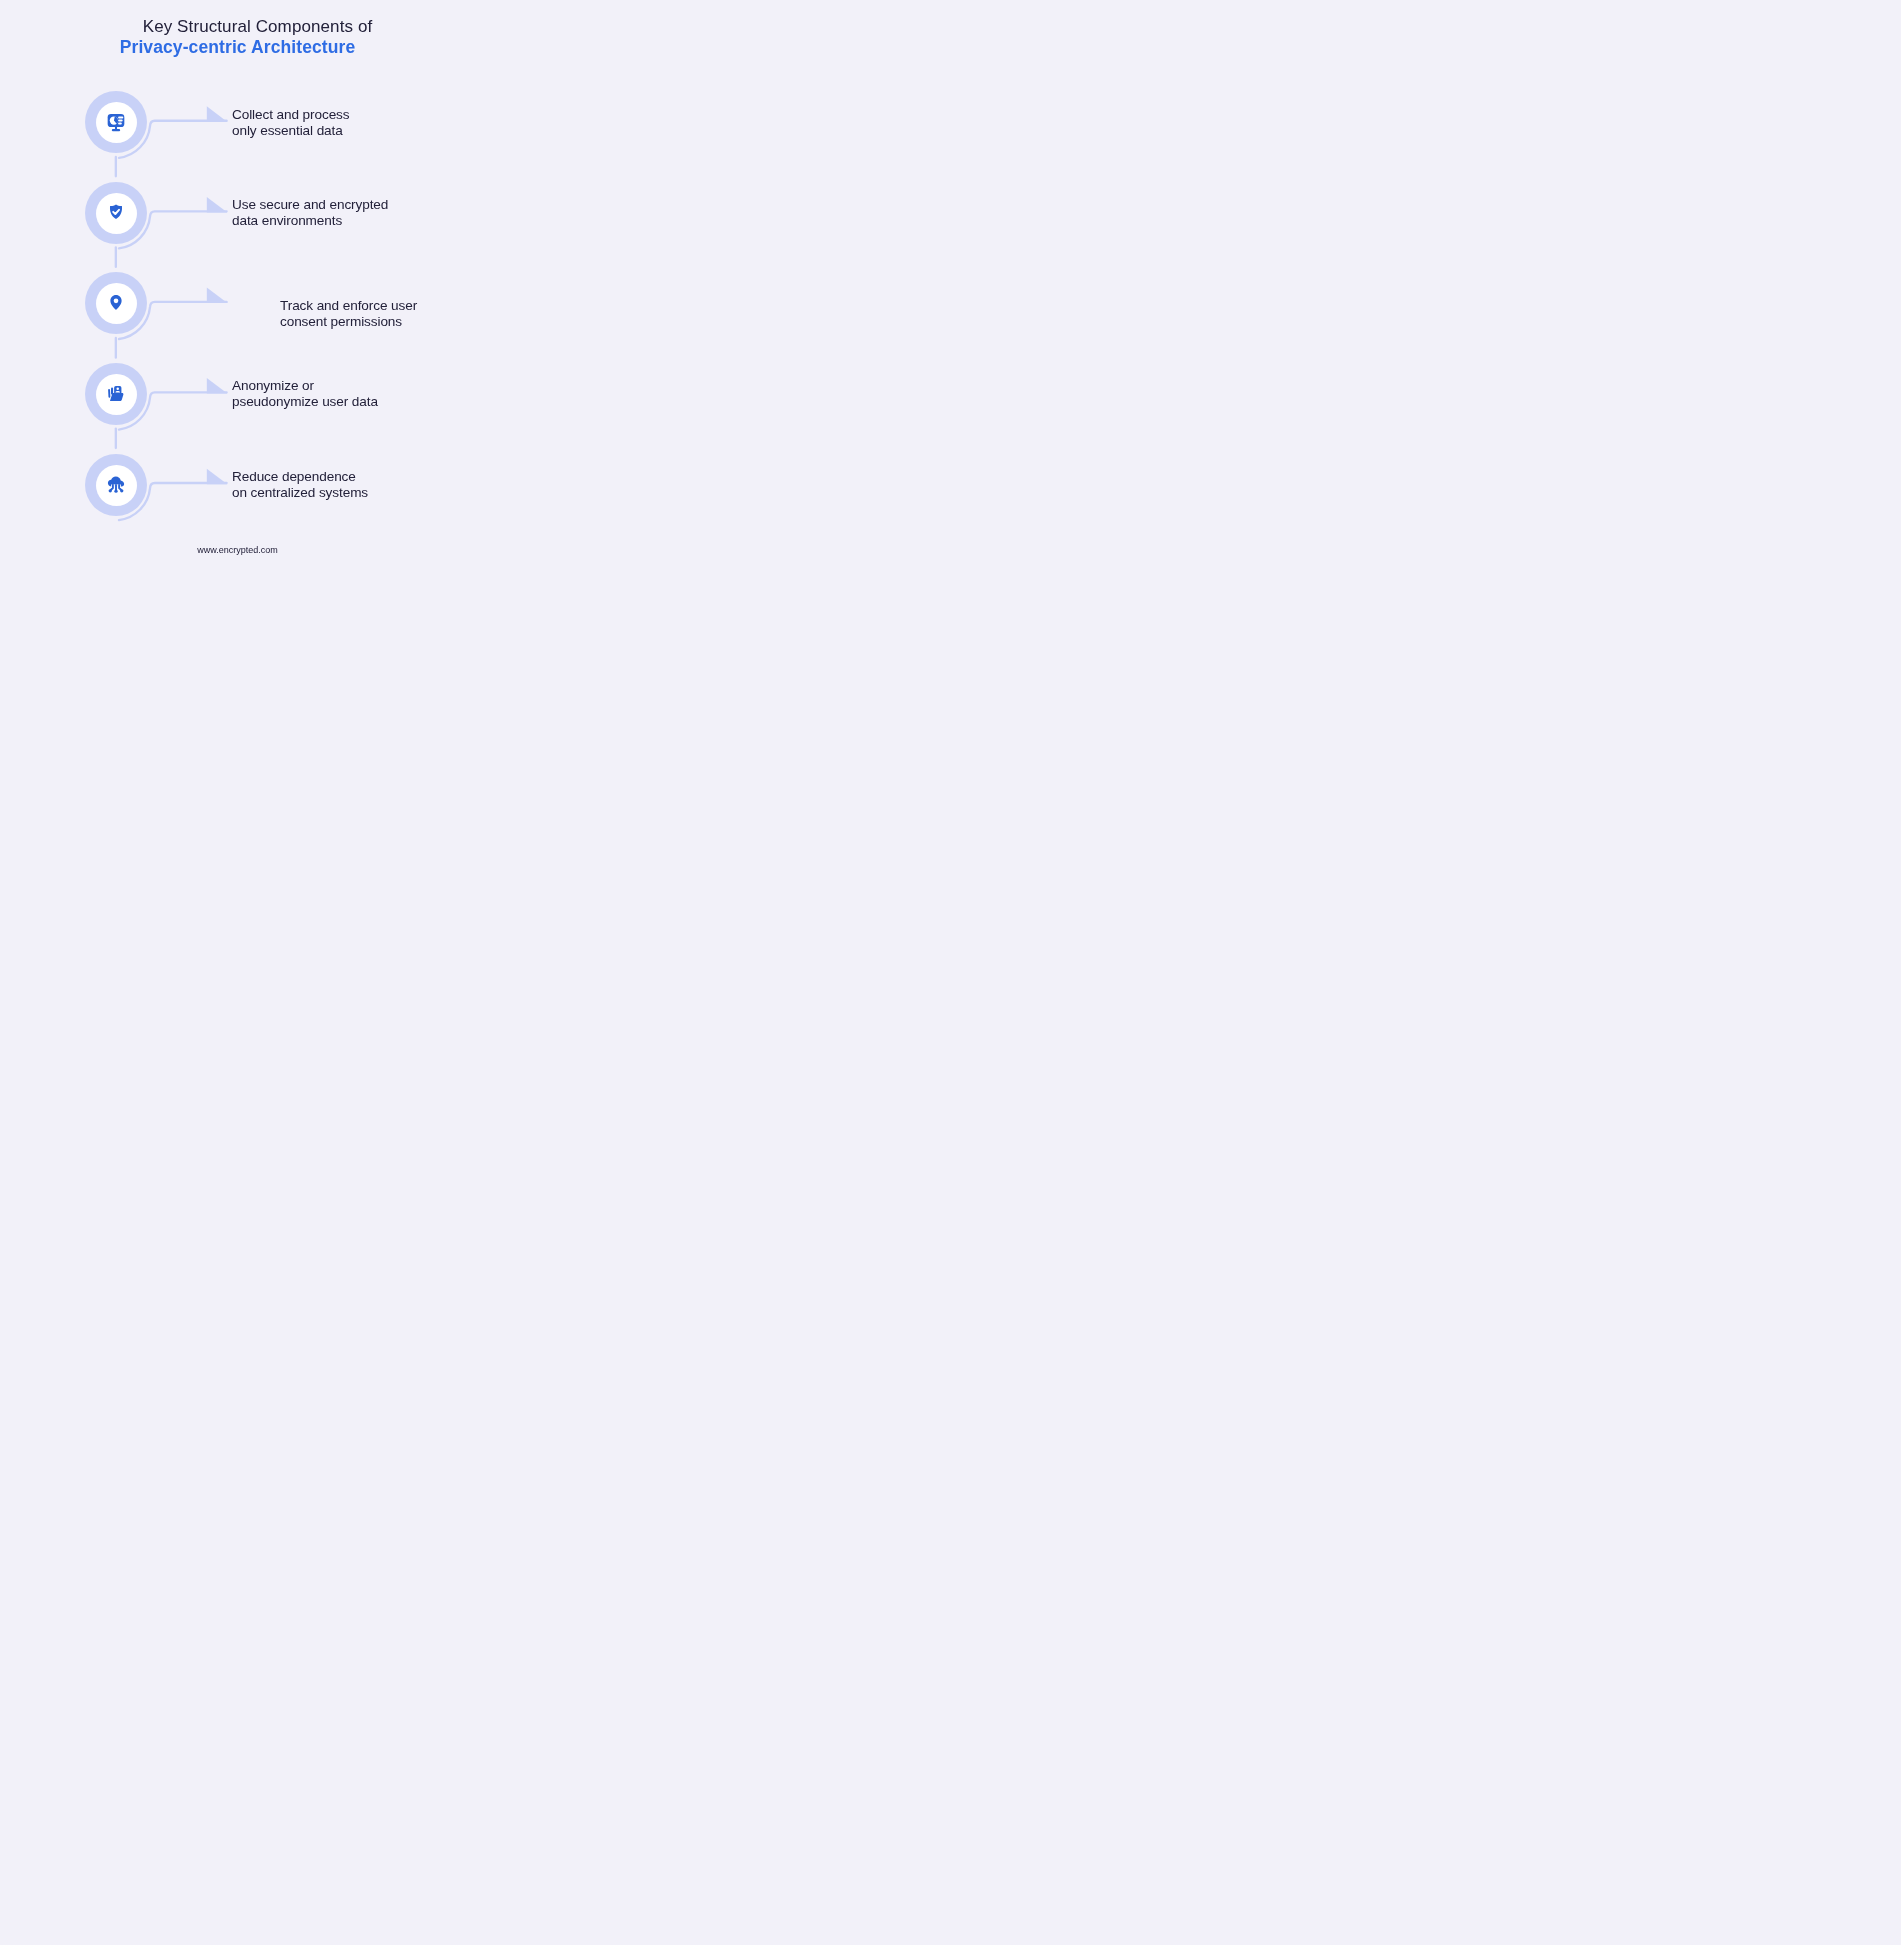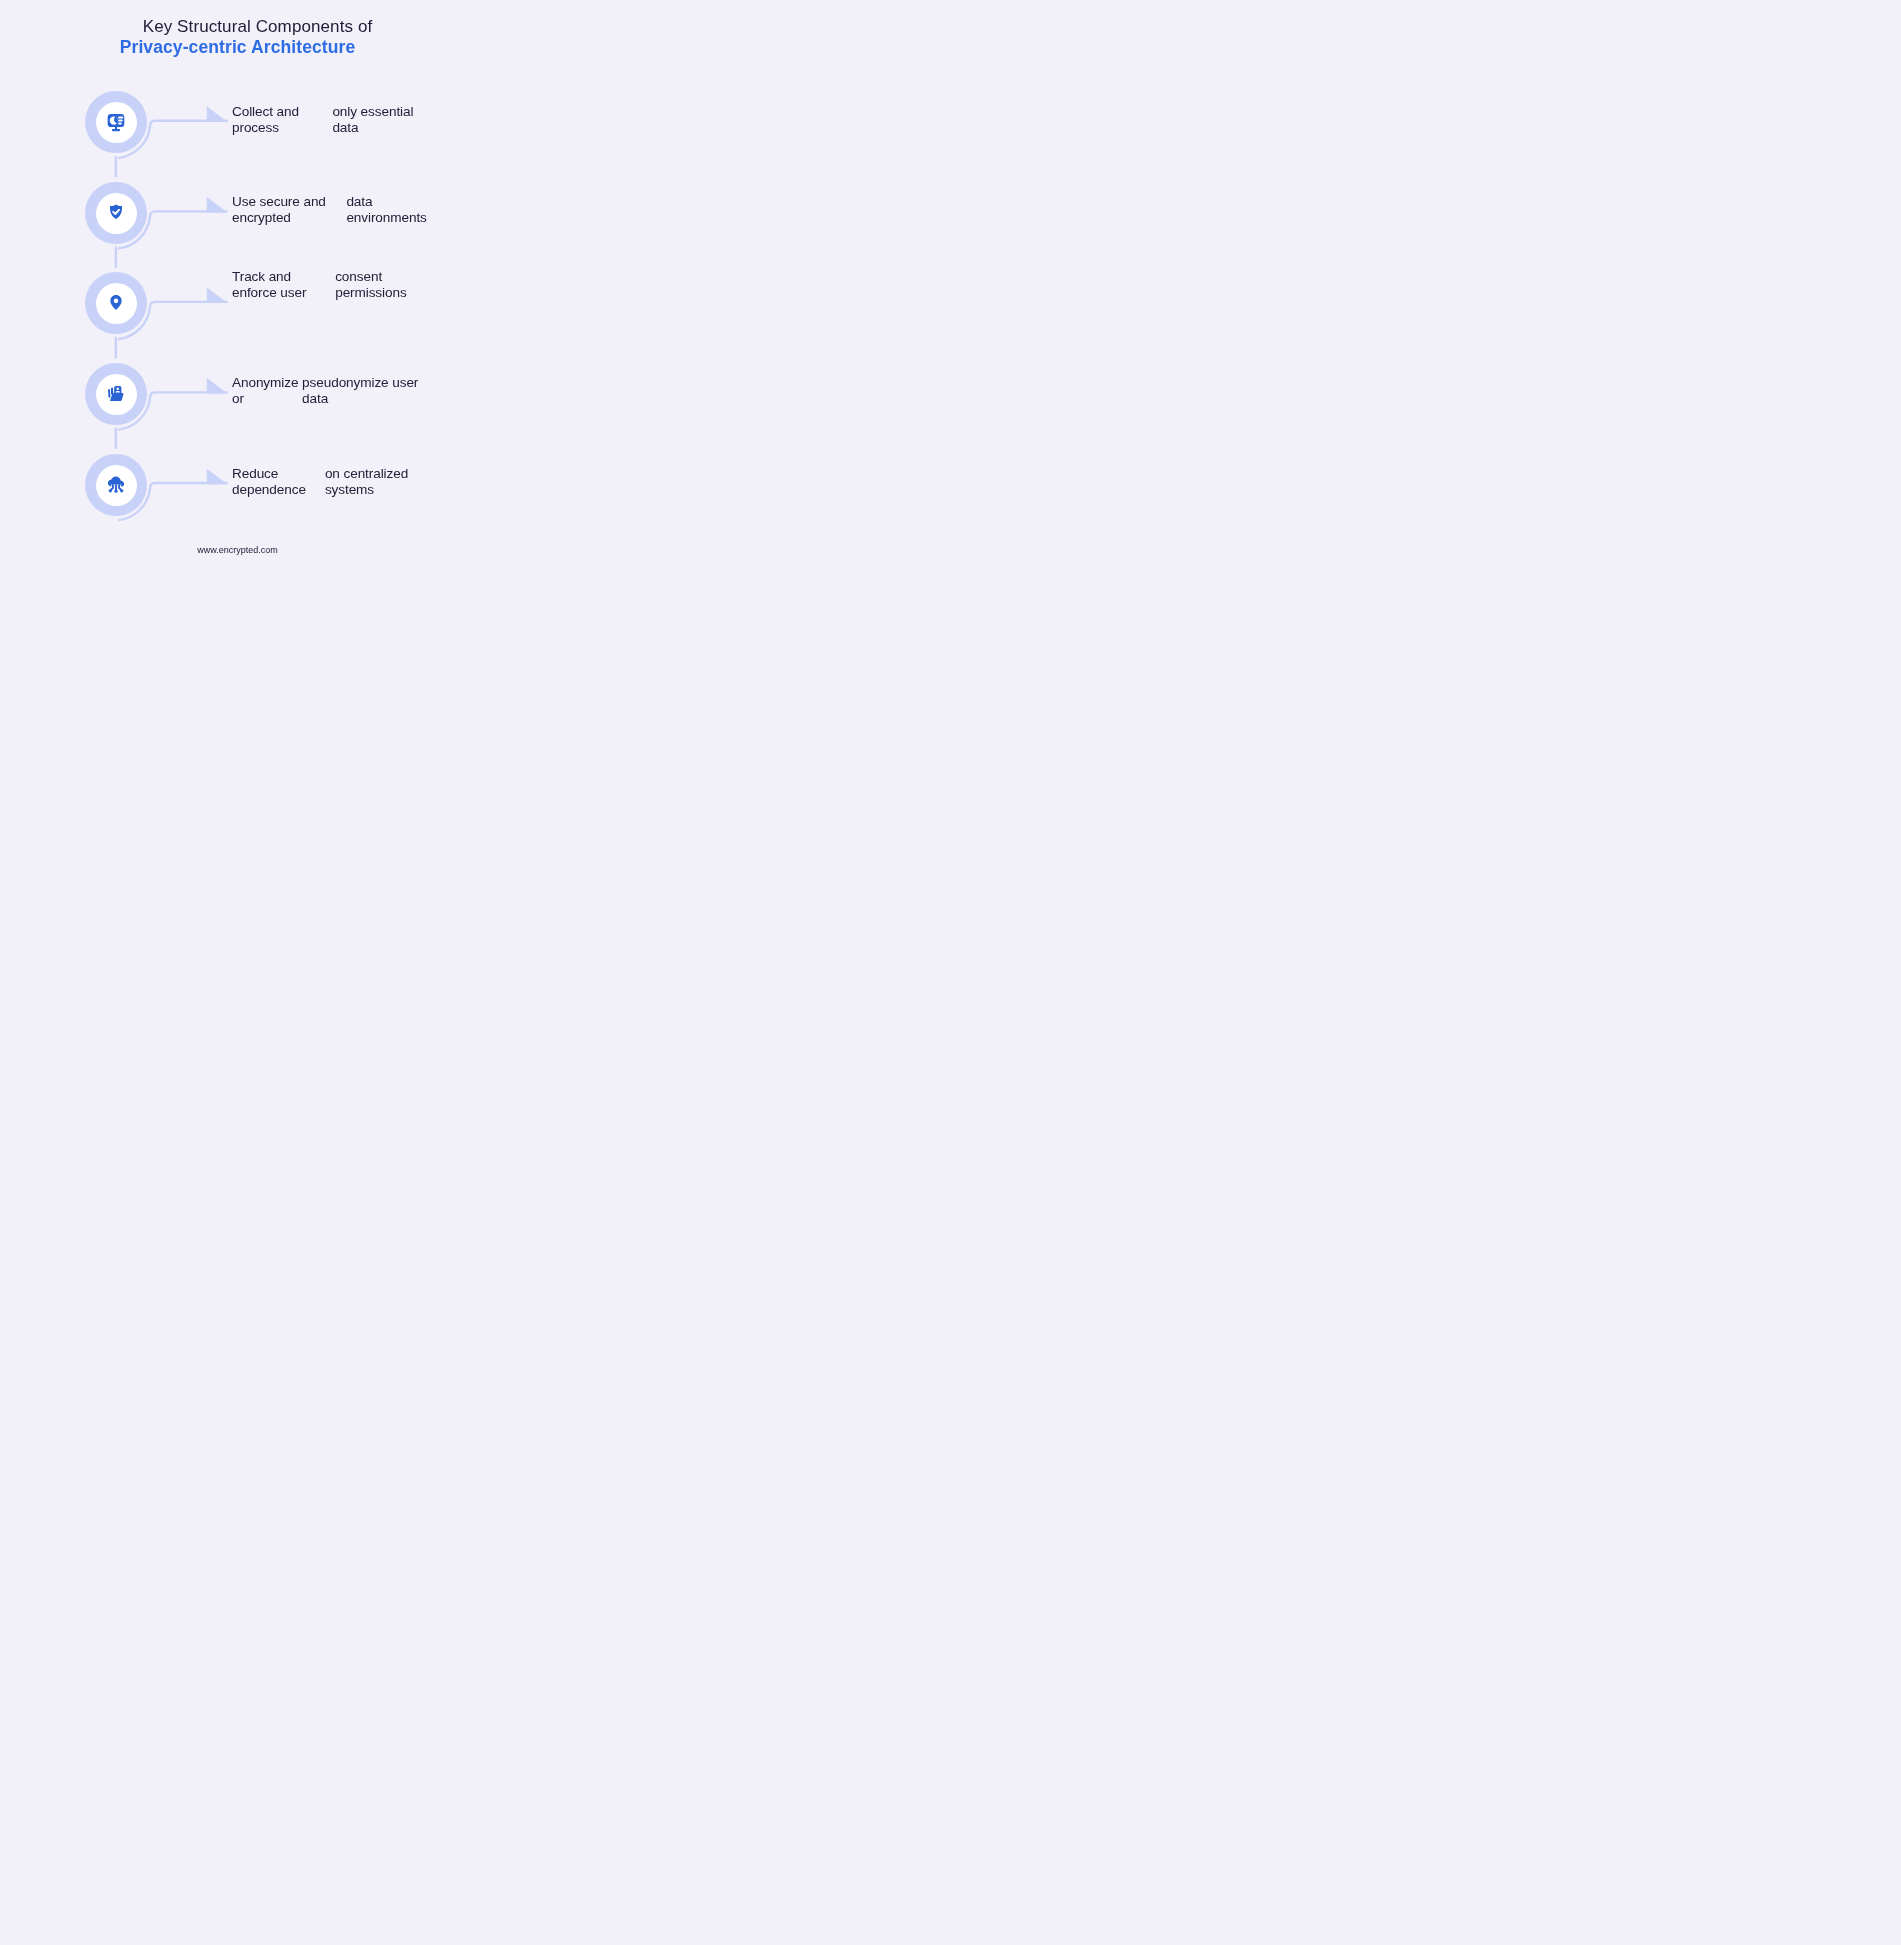--- a/index.html
+++ b/index.html
@@ -15,21 +15,21 @@
   body{background:var(--background);font-family:"Liberation Sans","DejaVu Sans",sans-serif;}
   .page{position:relative;width:475px;height:575px;background:var(--background);overflow:hidden;}
   .title{position:absolute;top:17px;left:0;width:100%;text-align:center;z-index:2;}
   .title .t1{display:block;font-size:17px;line-height:20px;font-weight:500;color:var(--text-dark);letter-spacing:0.1px;margin-left:40px;}
   .title .t2{display:block;font-size:17.5px;line-height:21px;font-weight:700;color:var(--heading-blue);letter-spacing:0.1px;}
   svg.connectors{position:absolute;left:0;top:0;z-index:0;pointer-events:none;}
   .bubble{position:absolute;width:62px;height:62px;border-radius:50%;background:var(--ring);z-index:1;display:flex;align-items:center;justify-content:center;}
   .core{width:41px;height:41px;border-radius:50%;background:var(--circle-white);display:flex;align-items:center;justify-content:center;}
   .core svg{width:20px;height:20px;display:block;}
   .ic{fill:var(--icon-blue);}
-  .label{position:absolute;left:232px;width:195px;height:37px;display:flex;flex-direction:row;justify-content:center;z-index:1;}
+  .label{position:absolute;left:232px;width:195px;height:37px;display:flex;flex-direction:column;justify-content:center;z-index:1;}
   .label span{display:block;font-size:13.6px;line-height:15.6px;font-weight:500;color:var(--text-dark);letter-spacing:-0.1px;}
   .footer{position:absolute;top:545px;left:0;width:100%;text-align:center;font-size:9px;color:var(--text-dark);font-weight:500;z-index:2;}
 </style>
 </head>
 <body>
 
 <div class="page">
 
   <div class="title">
     <span class="t1">Key Structural Components of</span>
@@ -90,21 +90,21 @@
   </div>
 
   <div class="bubble" style="left:85px;top:272px;">
     <div class="core">
       <svg viewBox="0 0 48 48">
         <path class="ic" d="M24 5 C31.8 5 37.5 10.9 37.5 18.6 C37.5 28.3 27.6 37.1 24 40.5 C20.4 37.1 10.5 28.3 10.5 18.6 C10.5 10.9 16.2 5 24 5 Z"></path>
         <circle cx="24" cy="18.8" r="5.6" fill="#fff"></circle>
       </svg>
     </div>
   </div>
-  <div class="label" style="top:269px;">
+  <div class="label" style="top:295px;margin-left:48px;">
     <span>Track and enforce user</span>
     <span>consent permissions</span>
   </div>
 
   <div class="bubble" style="left:85px;top:363px;">
     <div class="core">
       <svg viewBox="0 0 48 48">
         <rect class="ic" x="5.5" y="12" width="4.6" height="21" rx="2.3" transform="rotate(-3 7.8 22.5)"></rect>
         <rect class="ic" x="12" y="8.5" width="5" height="17" rx="2.5"></rect>
         <rect class="ic" x="19.5" y="5" width="17.5" height="19" rx="4.2"></rect>

